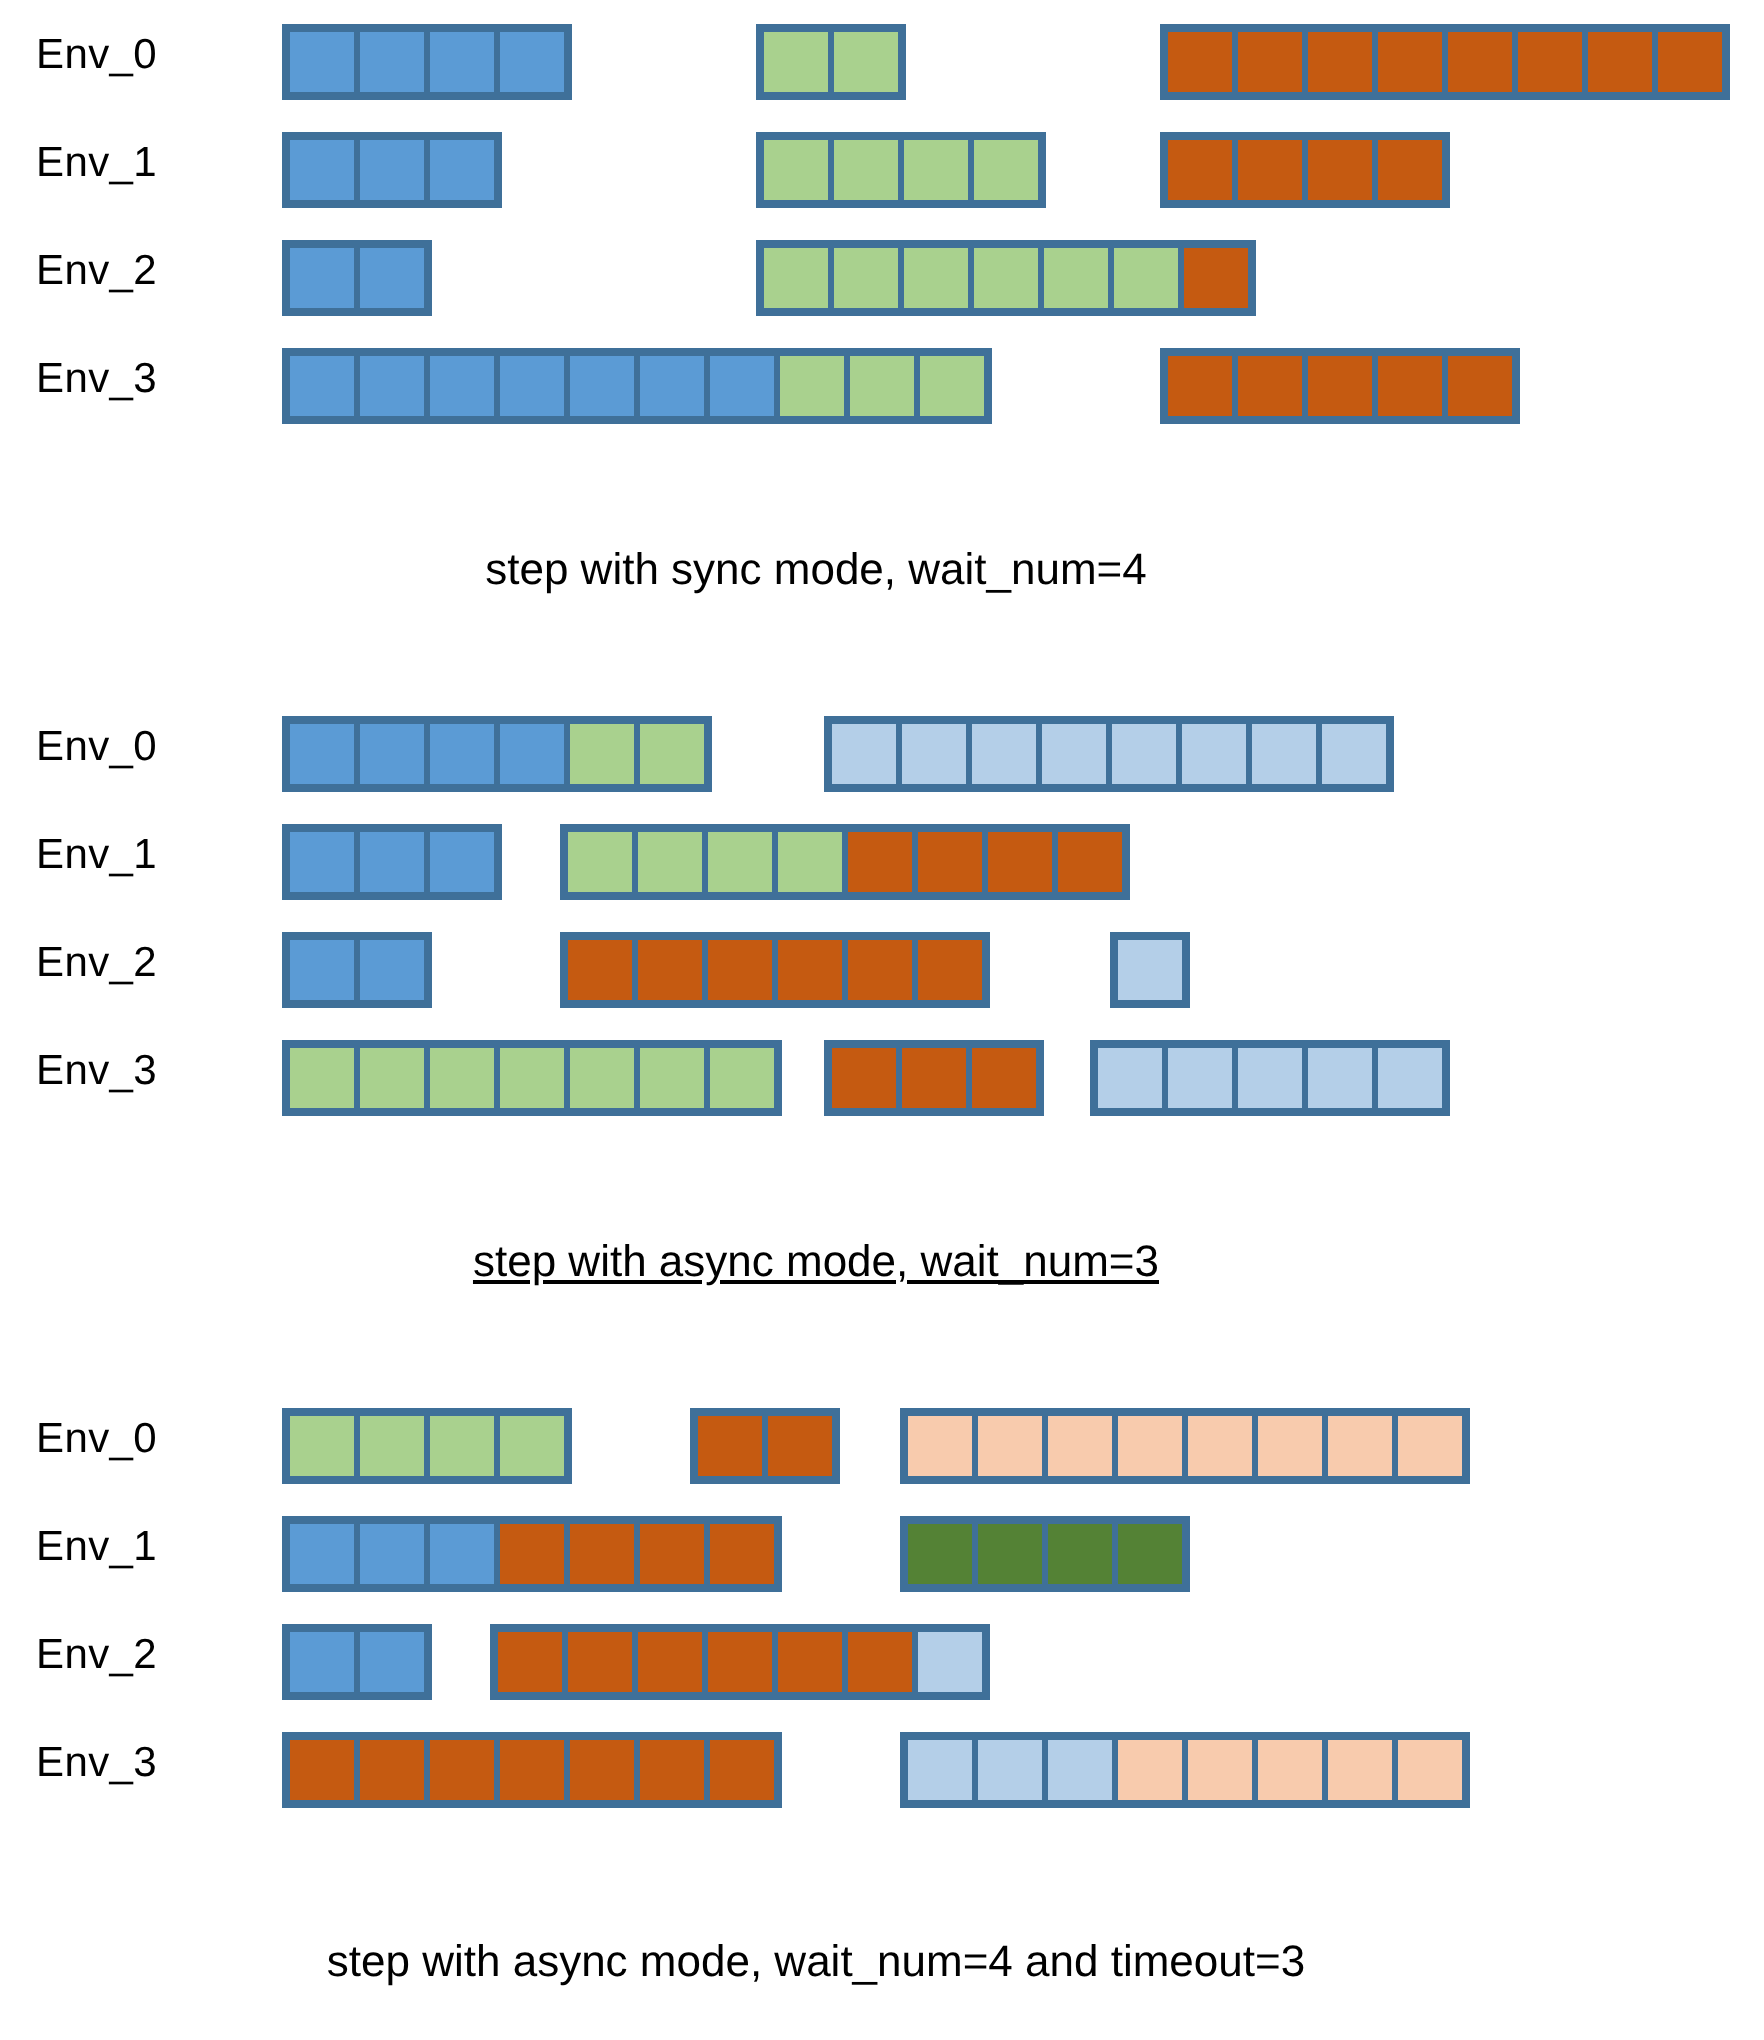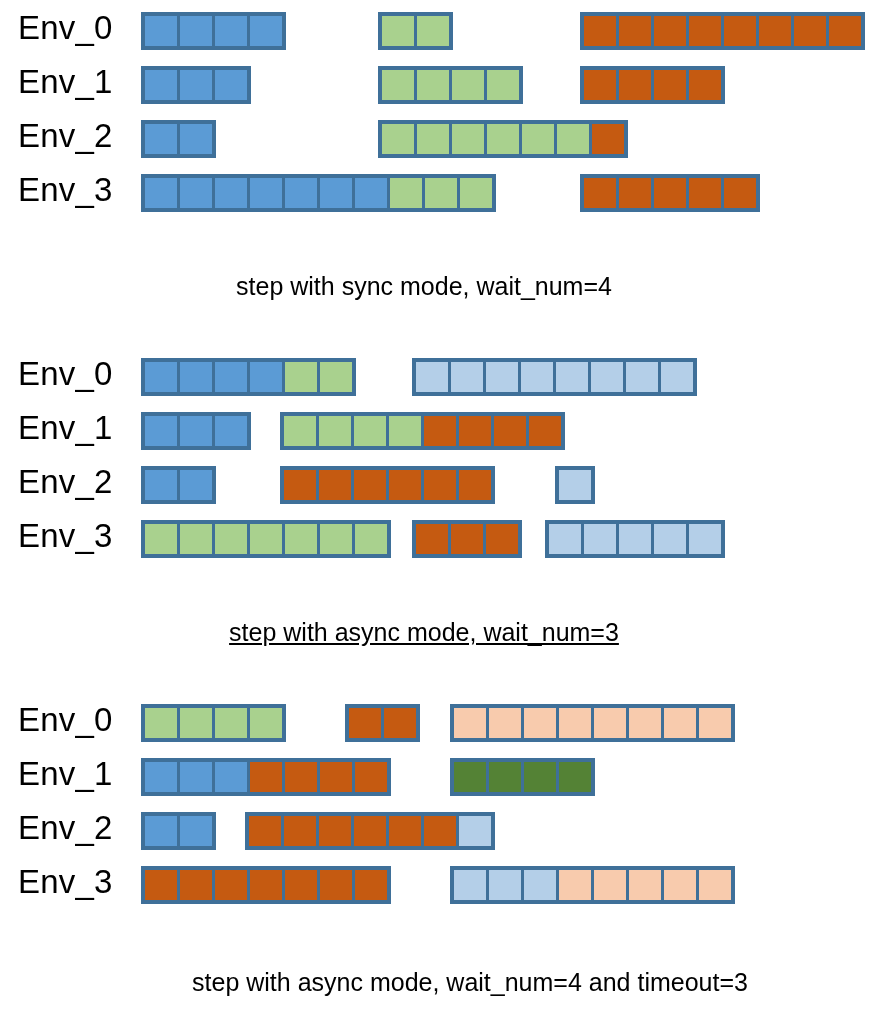--- a/index.html
+++ b/index.html
@@ -27,21 +27,21 @@
   .row {
     position: relative;
     height: 54px;
   }
   .row-label {
     position: absolute;
     left: 18px;
     top: 0;
     height: 44px;
     line-height: 44px;
-    font-size: 33px;
+    font-size: 21px;
     color: #000000;
     white-space: nowrap;
     letter-spacing: 0.2px;
   }
   .group {
     position: absolute;
     top: 6px;
     box-sizing: border-box;
     background: #3f7099;
     border: 4px solid #3f7099;
@@ -55,24 +55,24 @@
     box-sizing: border-box;
   }
   .c-blue      { background: #5b9bd5; }
   .c-green     { background: #a9d18e; }
   .c-orange    { background: #c55a11; }
   .c-lightblue { background: #b4cfe8; }
   .c-peach     { background: #f8cbad; }
   .c-darkgreen { background: #548235; }
   .caption {
     position: absolute;
-    left: 16px;
+    left: 0;
     width: 816px;
     text-align: center;
-    font-size: 25px;
+    font-size: 22px;
     color: #000000;
   }
 </style>
 </head>
 <body>
 
 <div class="diagram">
   <div id="sections-root">
       <div class="section" style="top: 6px;">
         <div class="row">
@@ -317,14 +317,14 @@
             <div class="cell c-peach"></div>
             <div class="cell c-peach"></div>
             <div class="cell c-peach"></div>
             <div class="cell c-peach"></div>
           </div>
         </div>
       </div>
     </div>
 <div class="caption" style="top: 272px;">step with sync mode, wait_num=4</div>
     <div class="caption" style="top: 618px; text-decoration: underline;">step with async mode, wait_num=3</div>
-    <div class="caption" style="top: 968px; padding-left: 46px;">step with async mode, wait_num=4 and timeout=3</div>
+    <div class="caption" style="top: 968px;">step with async mode, wait_num=4 and timeout=3</div>
   </div>
 
 </body></html>

